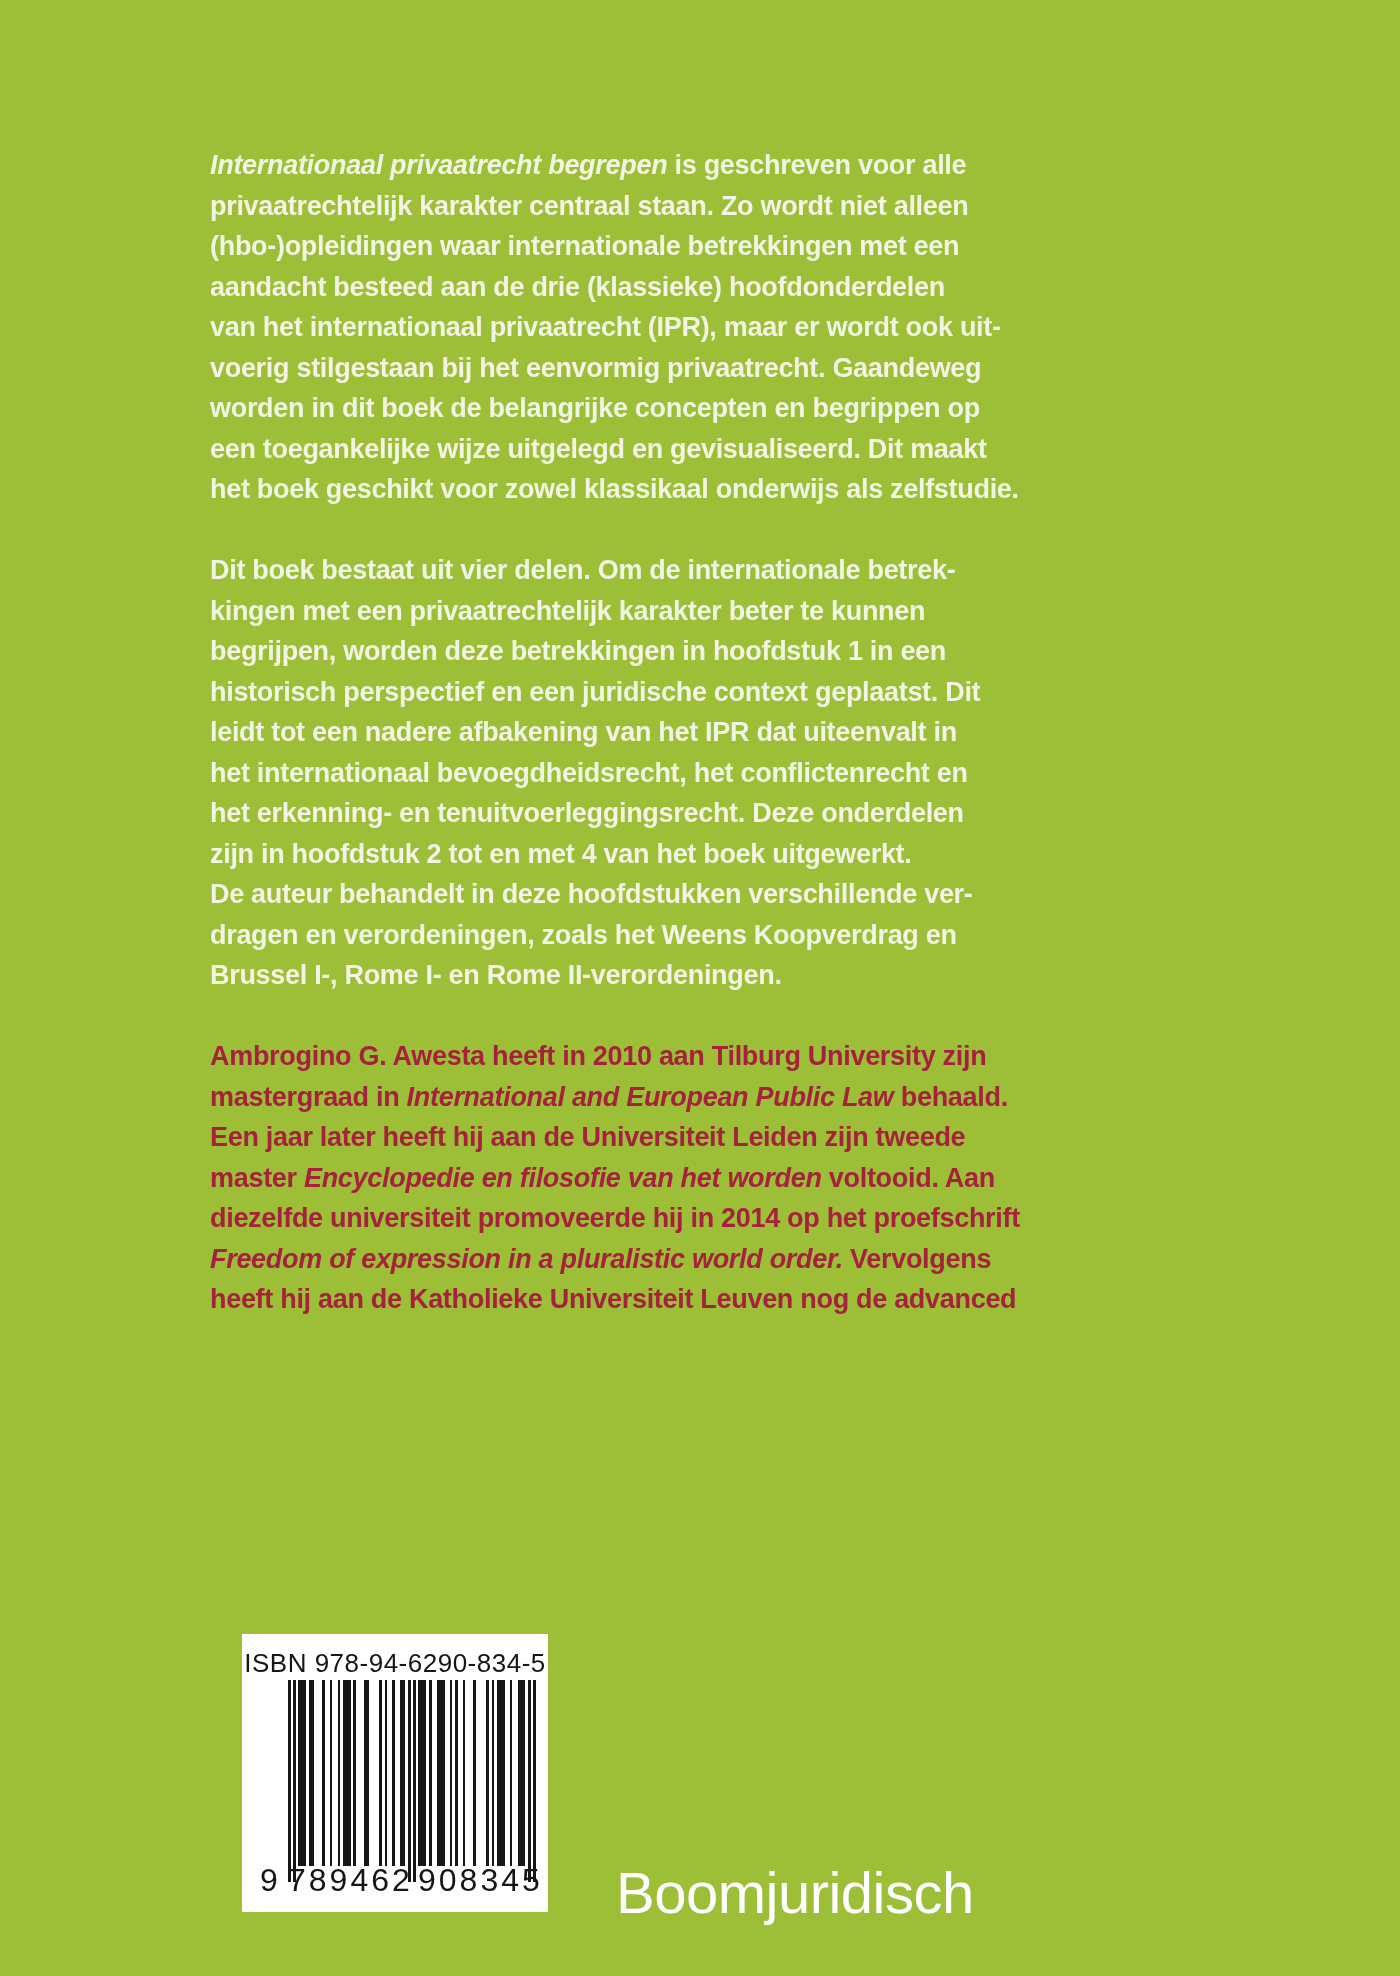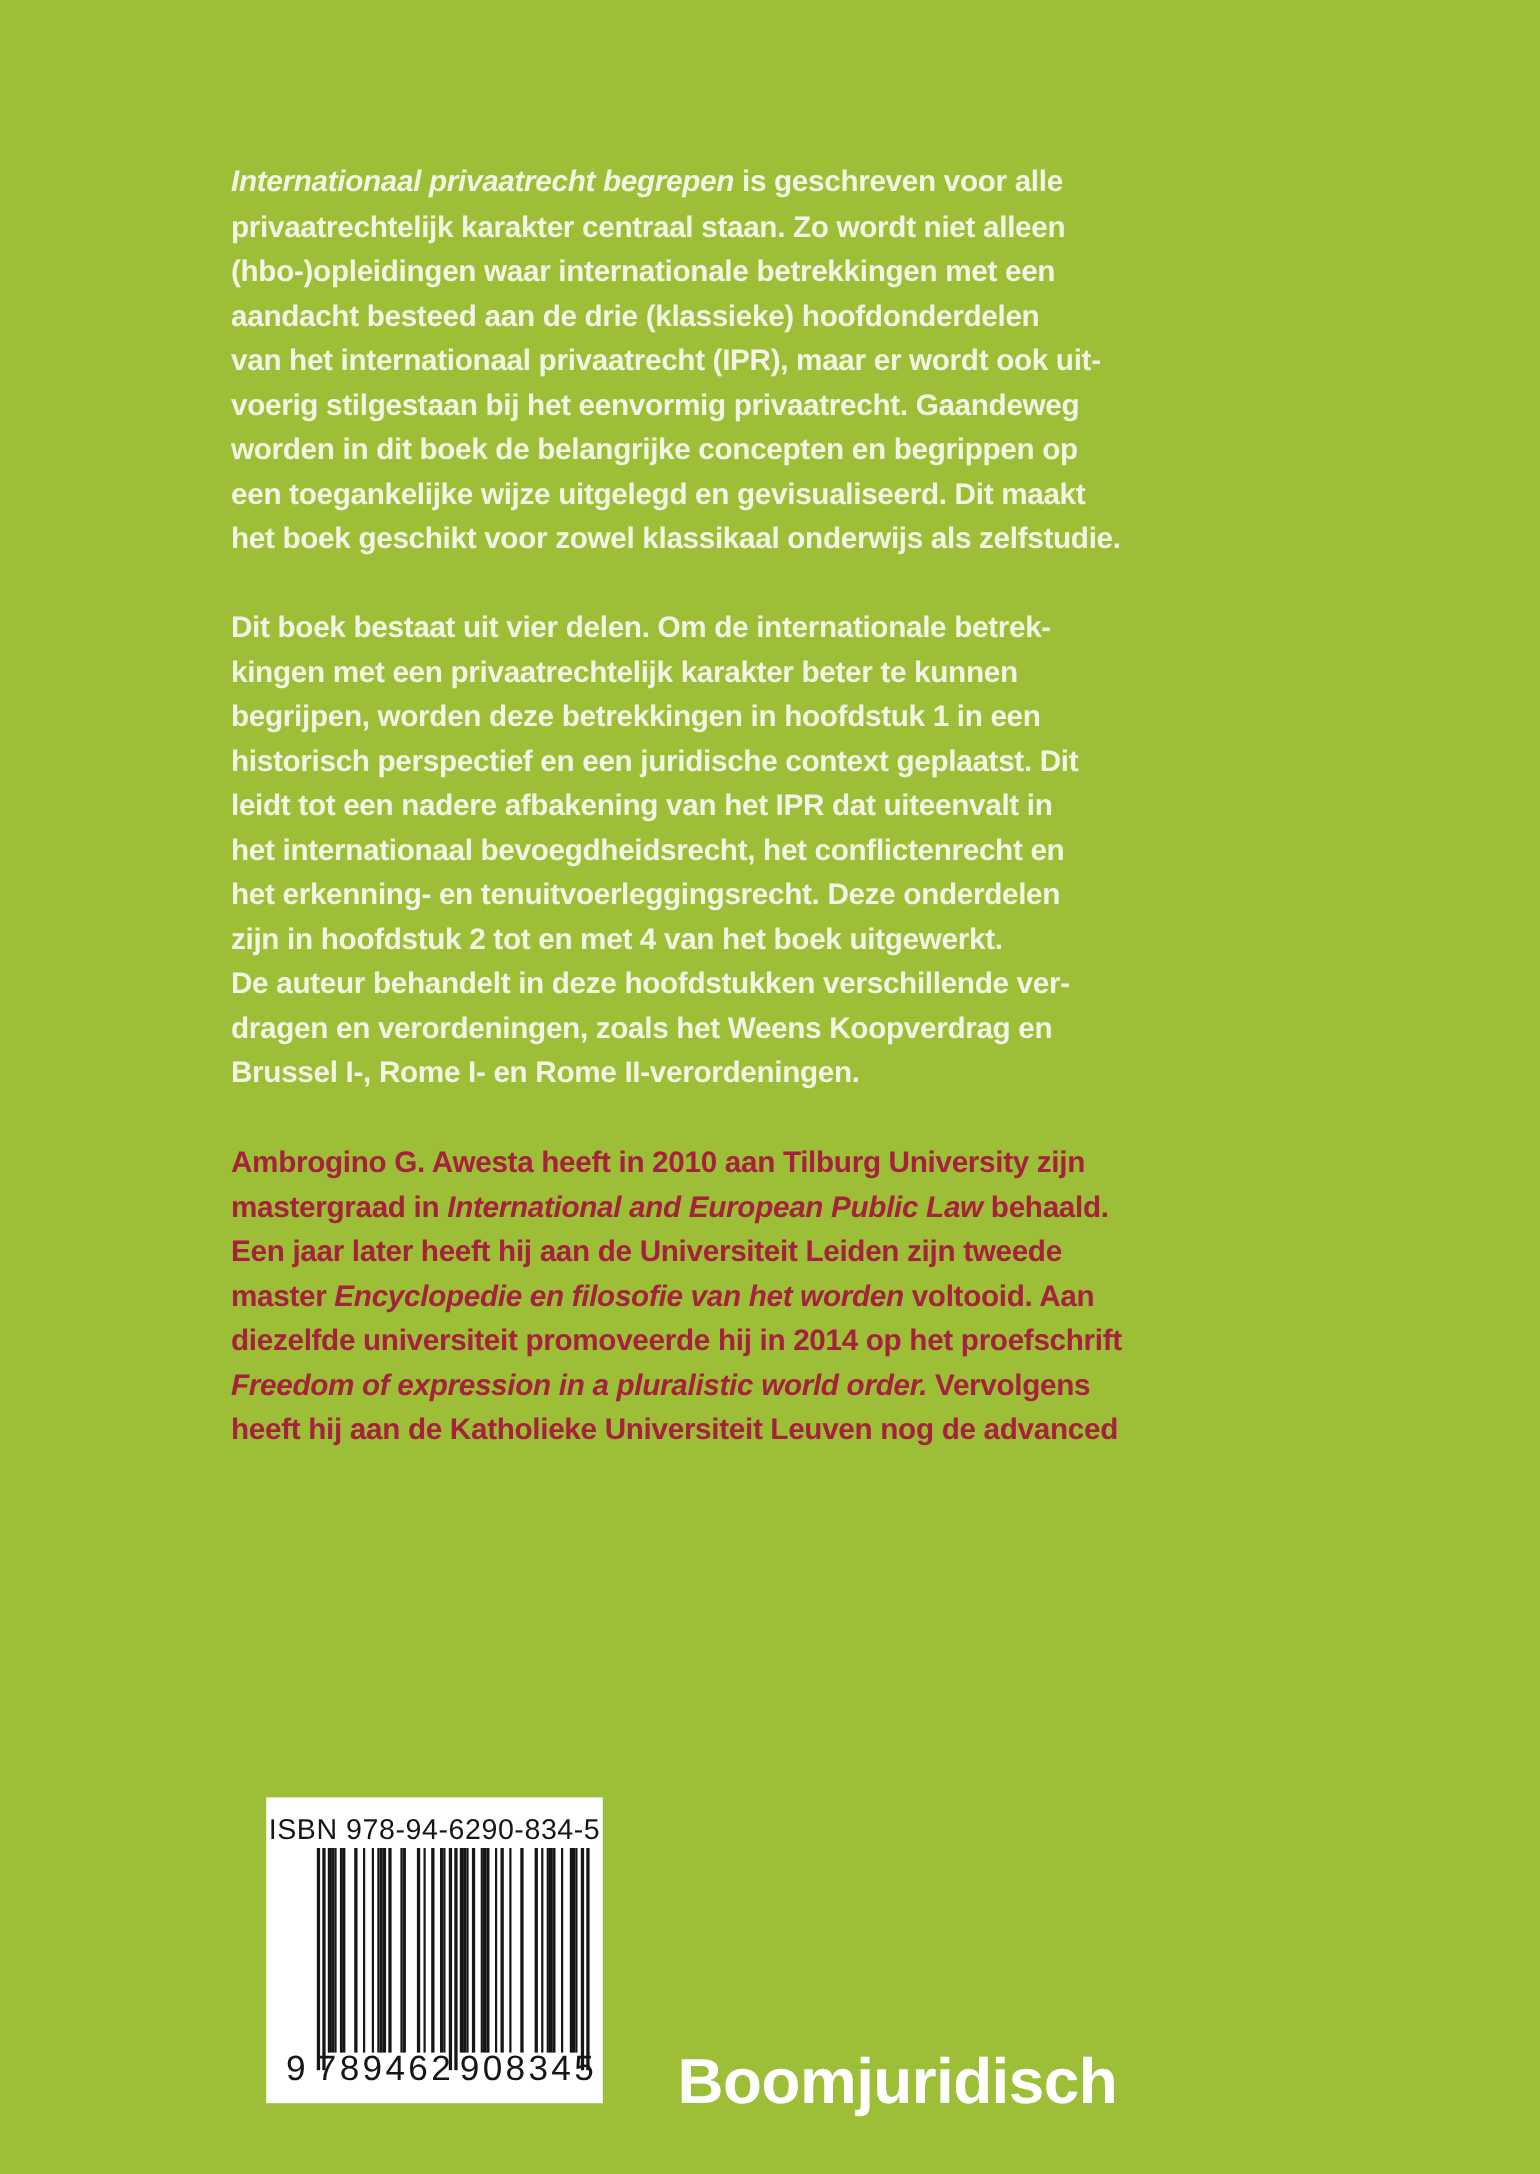--- a/index.html
+++ b/index.html
@@ -55,21 +55,21 @@
     color: #161616;
   }
   #barcode-digits .d9 { width: 46px; text-align: left; padding-left: 18px; box-sizing: border-box; }
   #barcode-digits .grp { flex: 1; text-align: left; letter-spacing: 3px; }
 
   
   #publisher-logo {
     position: absolute;
     left: 616px; top: 1864px;
     font-size: 58px; line-height: 58px;
-    font-weight: 700;
+    font-weight: 400;
     color: #FFFFFF;
     letter-spacing: -0.5px;
   }
 </style>
 </head>
 <body style="background: rgb(157, 190, 55);">
 
 <div id="cover">
 
   <div id="text-block">

